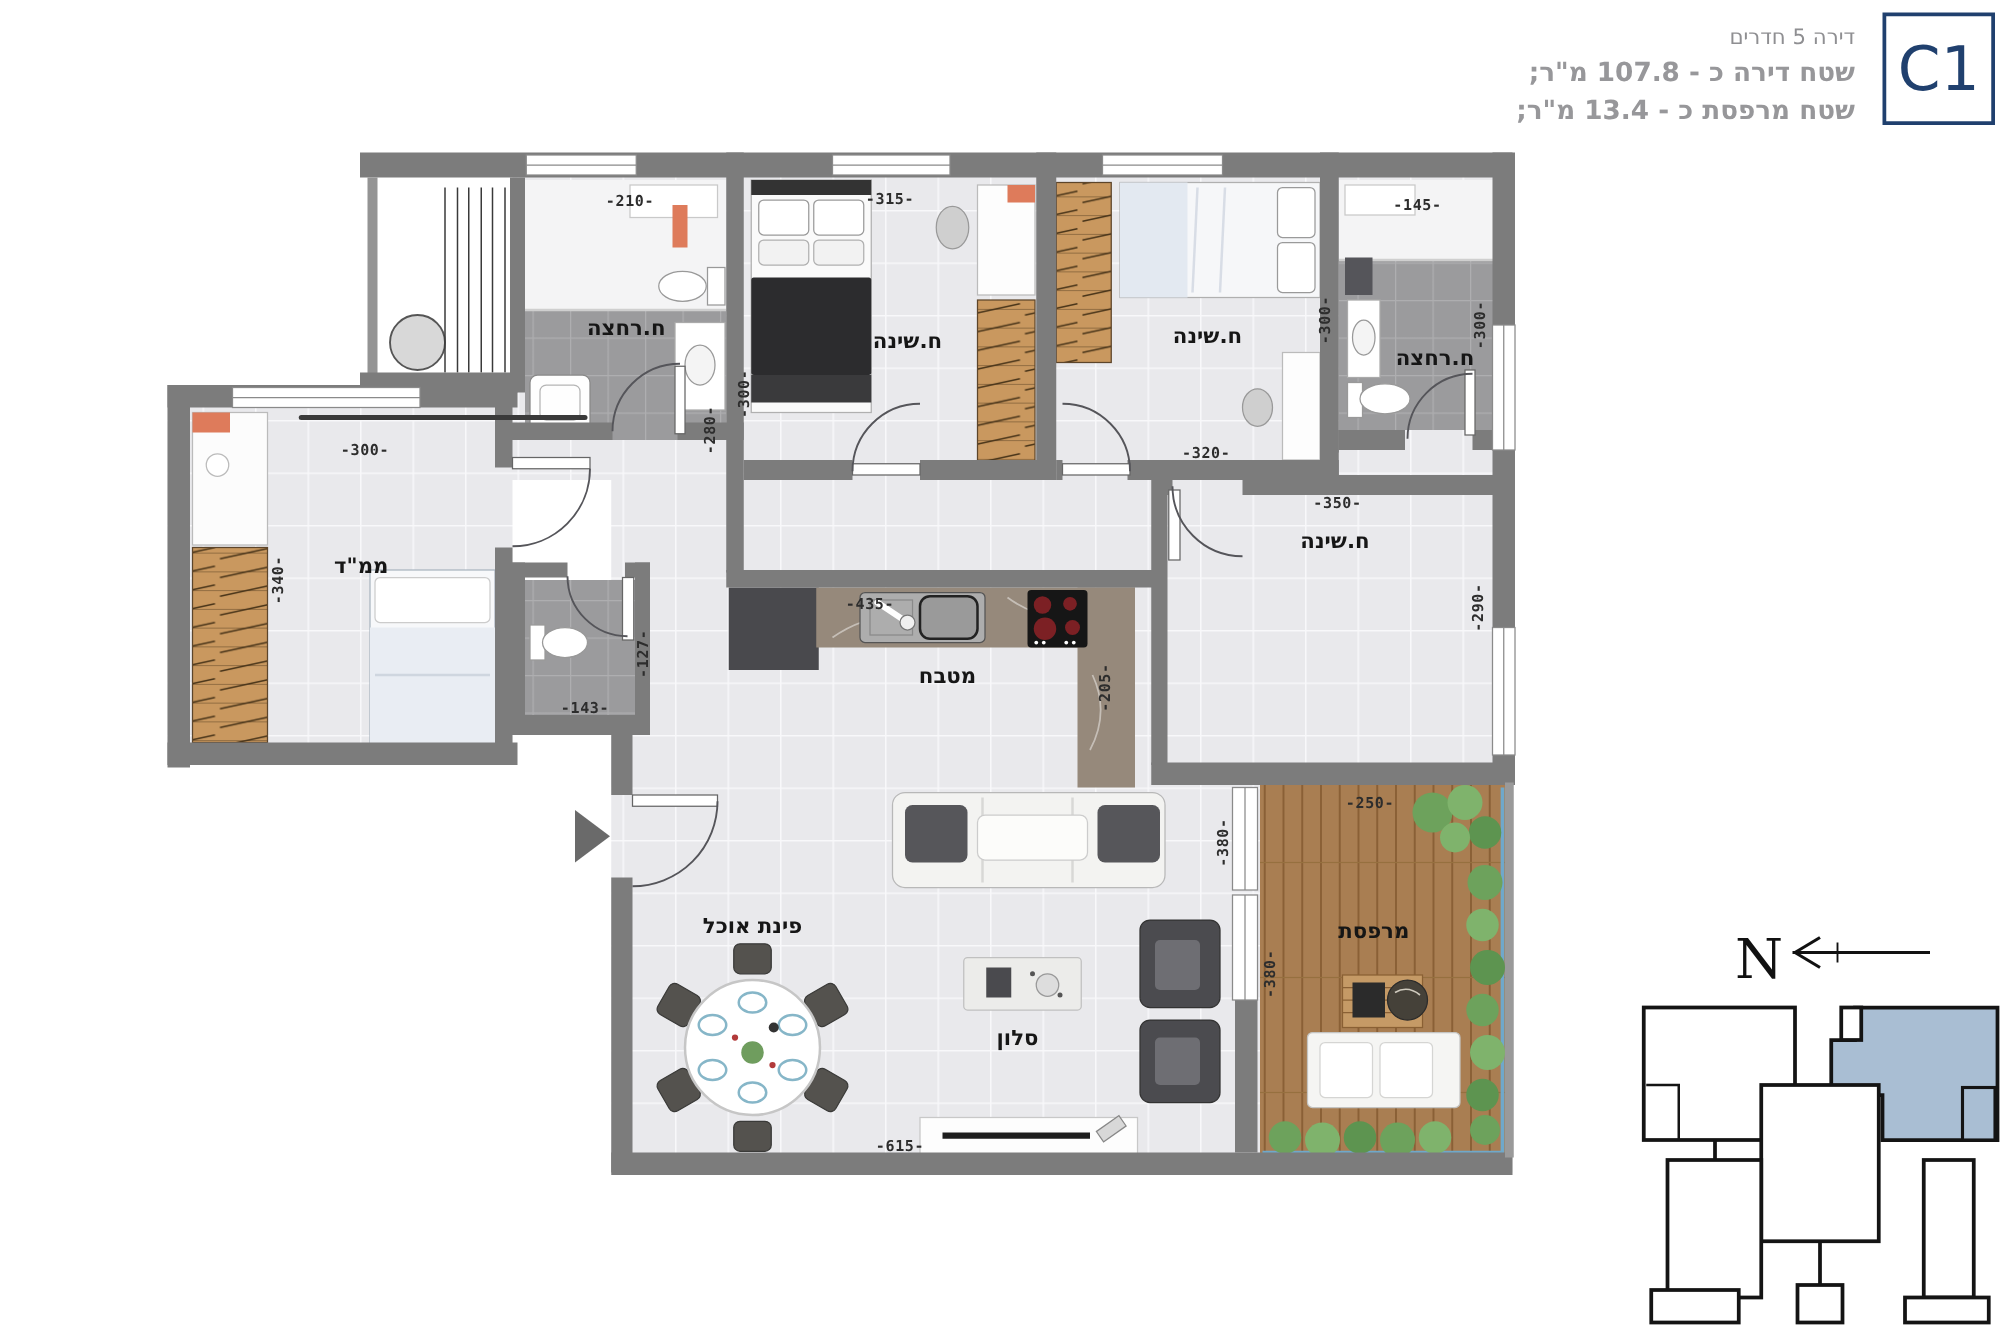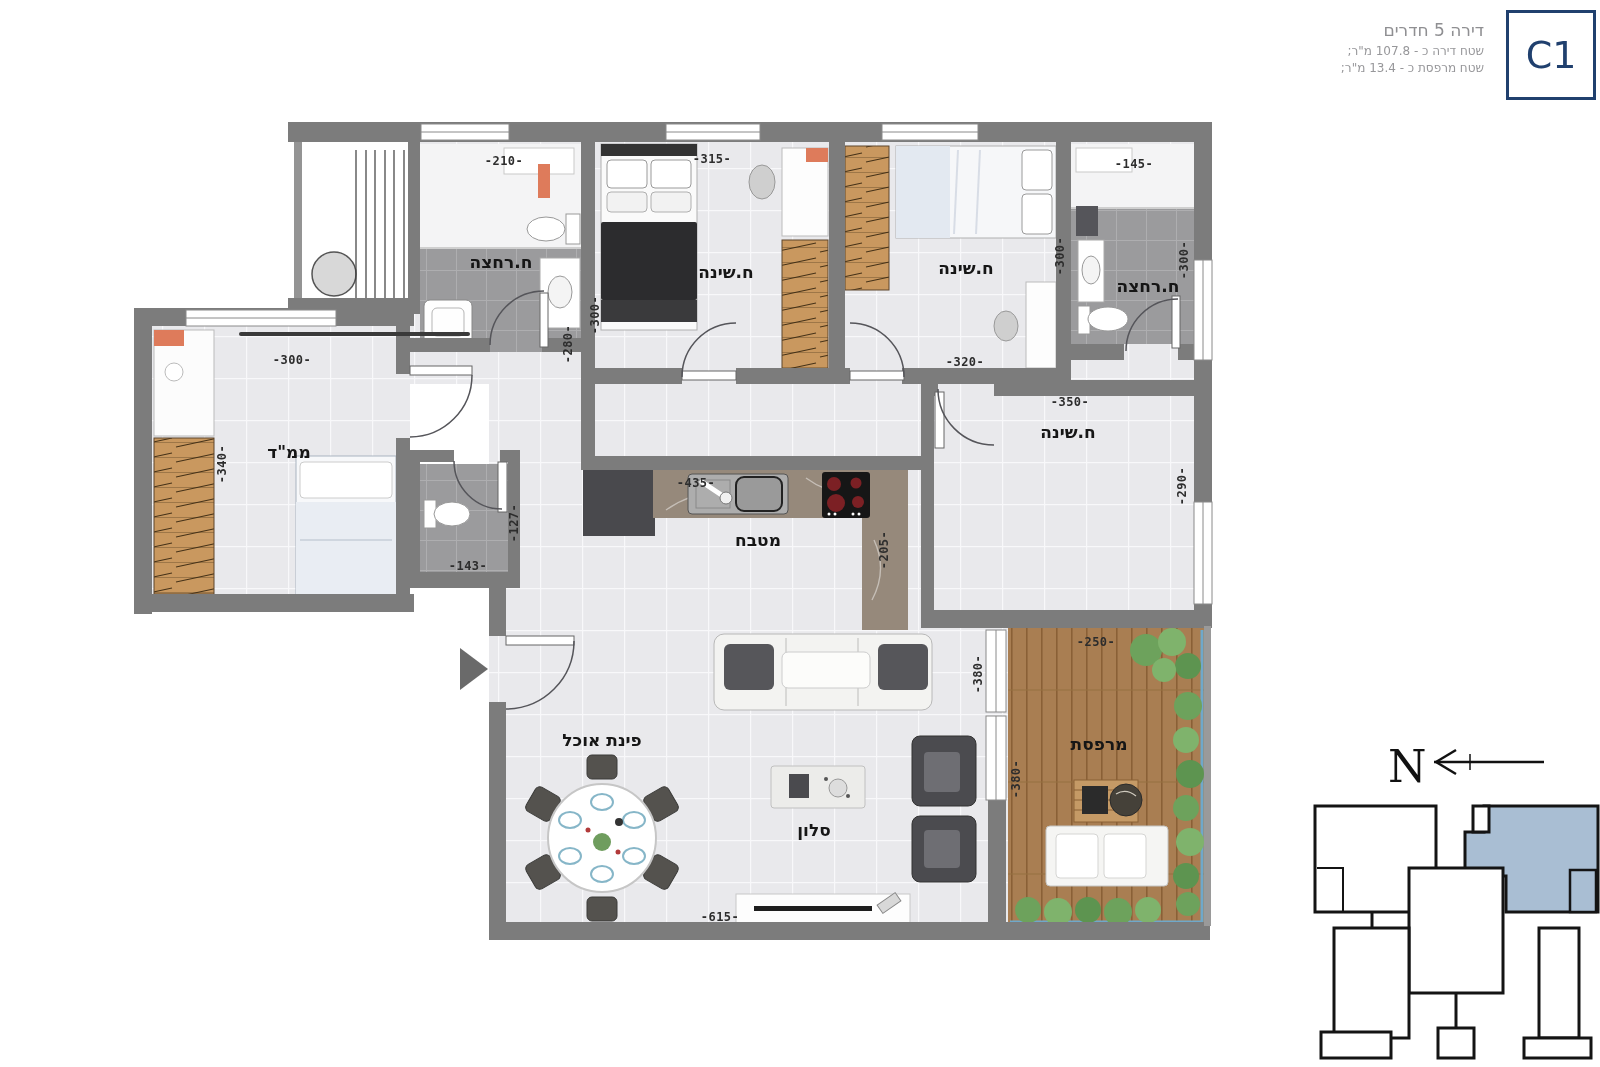--- a/index.html
+++ b/index.html
@@ -1,24 +1,24 @@
 <!DOCTYPE html>
 <html><head>
 <meta charset="utf-8">
 <style>
   html,body{margin:0;padding:0;background:#ffffff;}
   .stage{position:relative;width:1600px;height:1067px;background:#ffffff;overflow:hidden;
          font-family:"DejaVu Sans",sans-serif;margin-left:36px;}
   .header-text{position:absolute;top:20px;right:152px;text-align:right;direction:rtl;
                color:#97979a;}
   .header-text .ht1{font-size:17px;margin-bottom:3px;color:#8f8f92;}
-  .header-text .ht2{font-size:12px;line-height:1.45;}
+  .header-text .ht2{font-size:21px;line-height:1.45;font-weight:bold;}
   .badge{position:absolute;top:10px;right:40px;width:84px;height:84px;
          border:3px solid #20406e;color:#20406e;display:flex;align-items:center;
-         justify-content:center;font-size:38px;font-weight:400;background:#fff;}
+         justify-content:center;font-size:49px;font-weight:400;background:#fff;}
   svg{position:absolute;left:0;top:0;}
   .room-label{font-family:"DejaVu Sans",sans-serif;font-size:17px;font-weight:700;fill:#161616;}
   .dim{font-family:"DejaVu Sans Mono",monospace;font-size:12px;font-weight:700;fill:#2d2d2d;letter-spacing:0.5px;}
   .north{font-family:"DejaVu Serif",serif;font-size:44px;fill:#111;}
 </style>
 </head>
 <body>
 
 <div class="stage">
 

